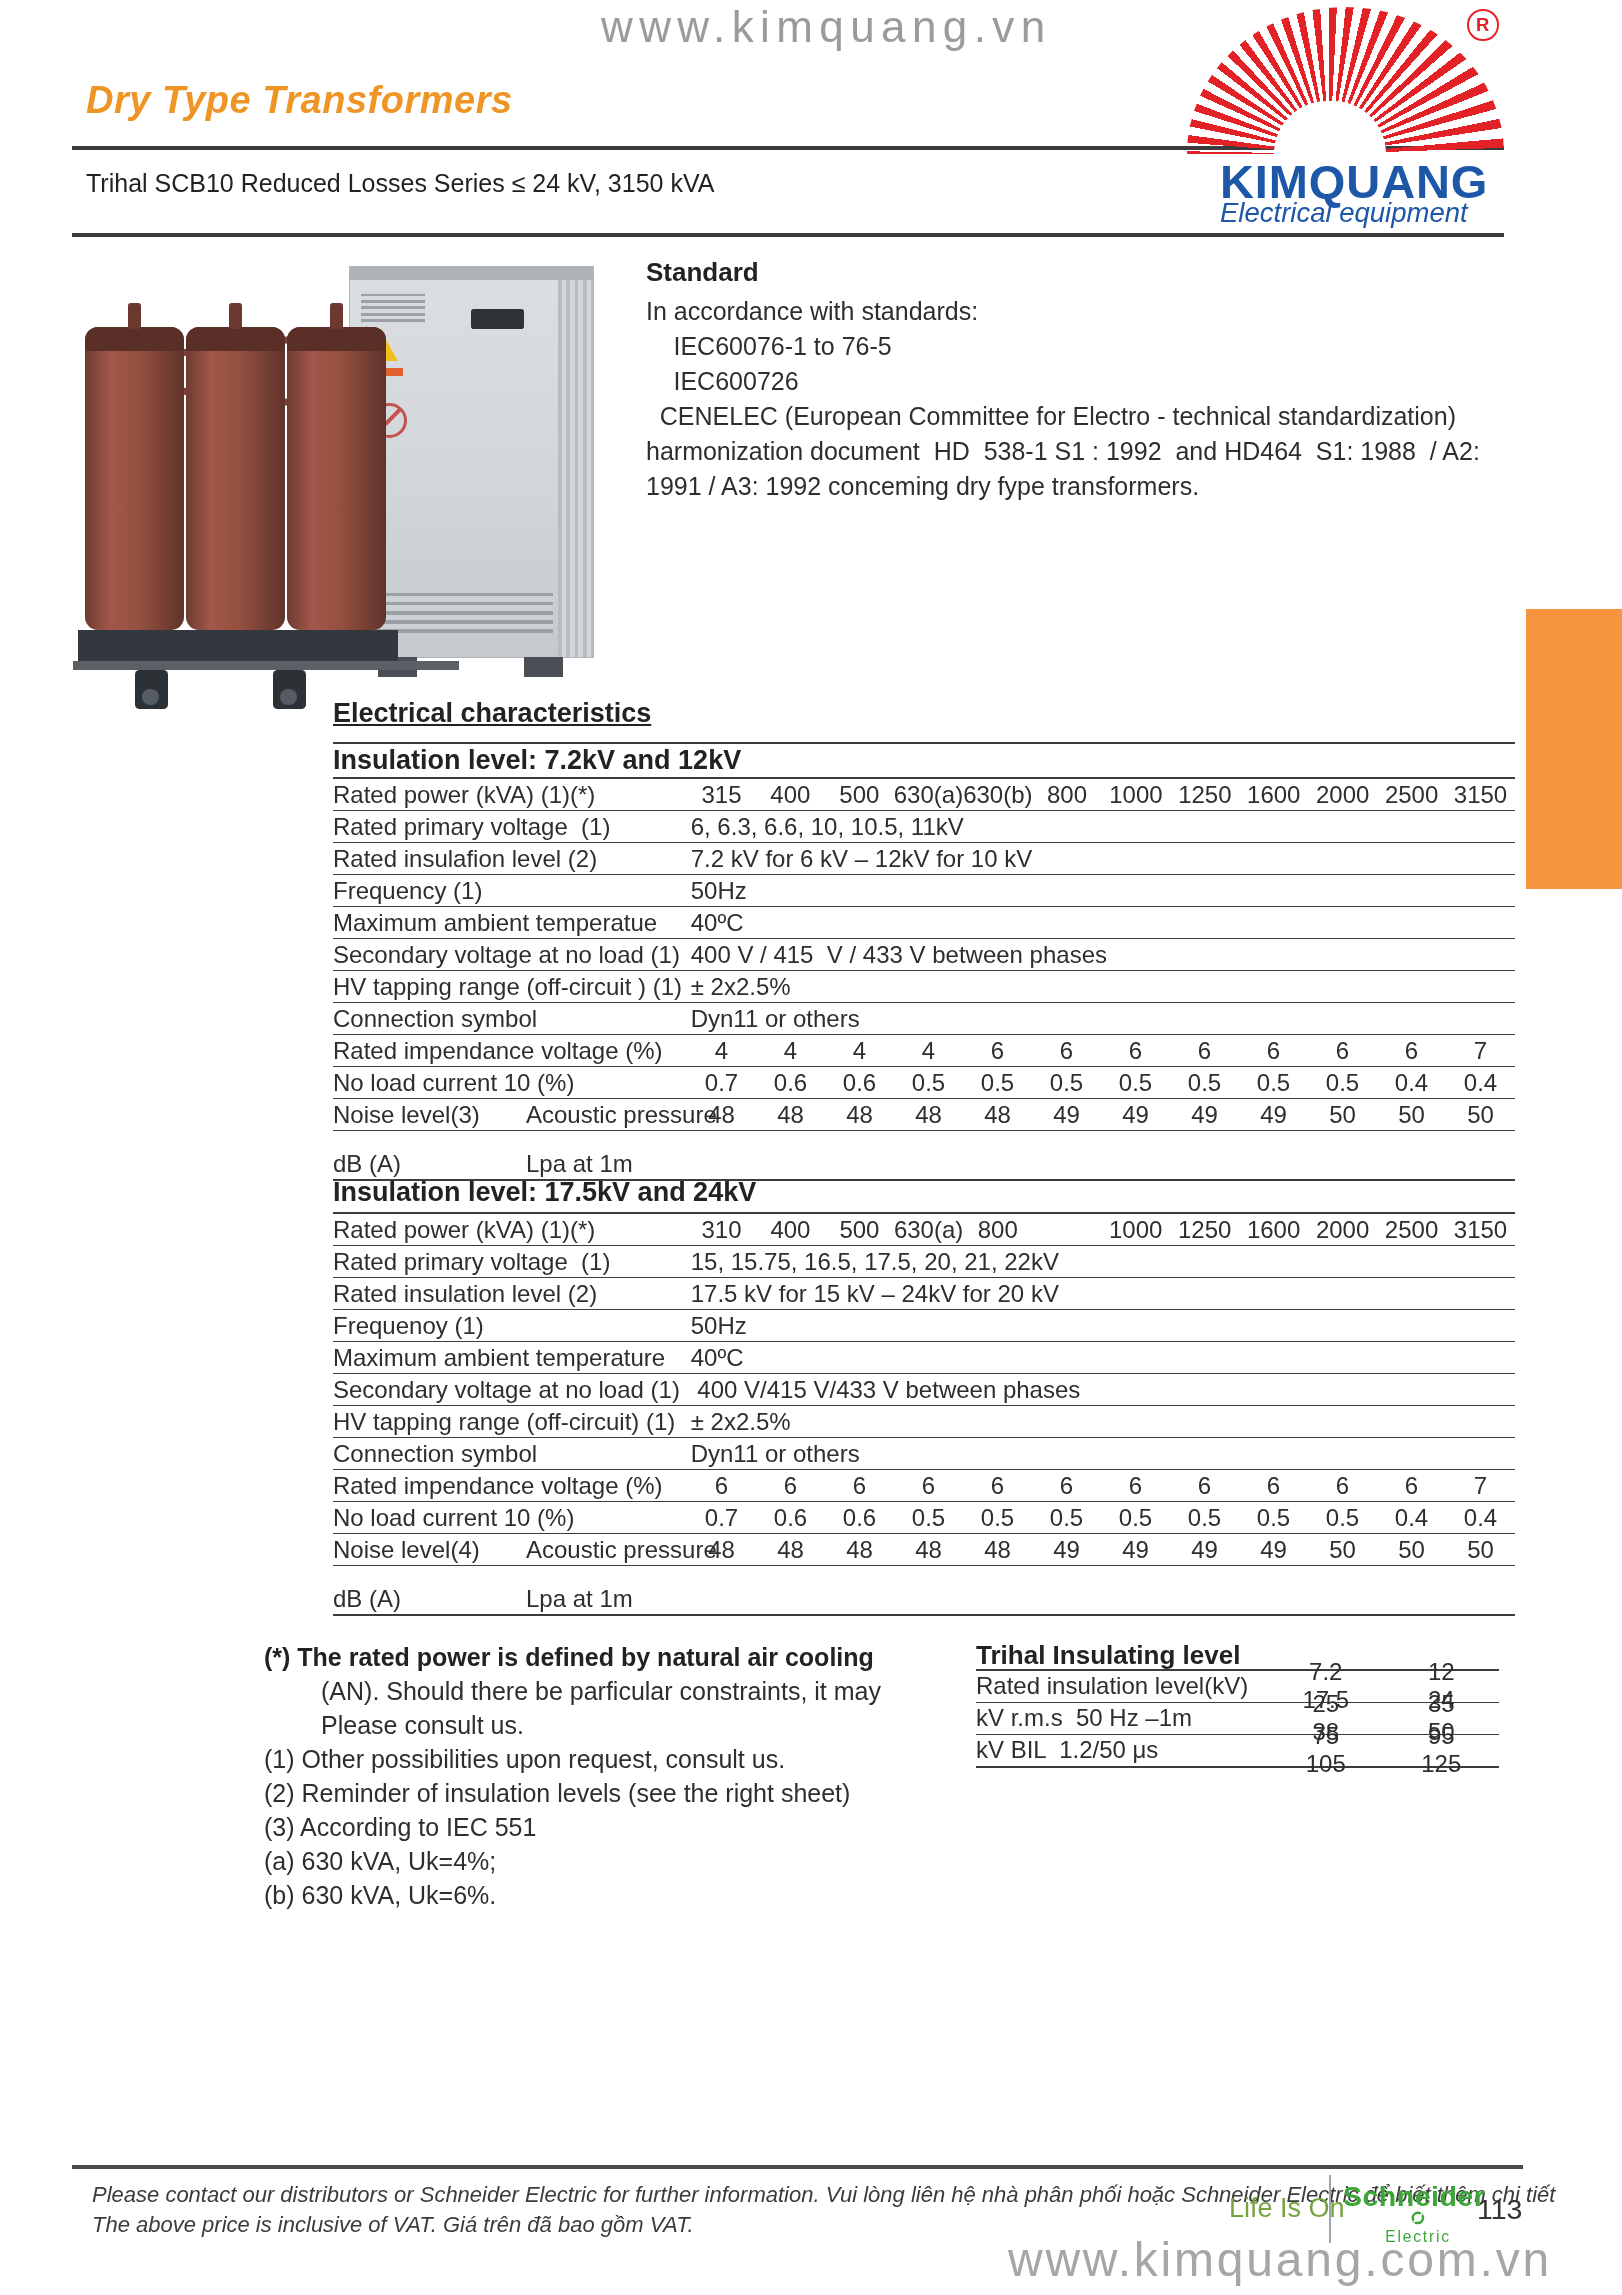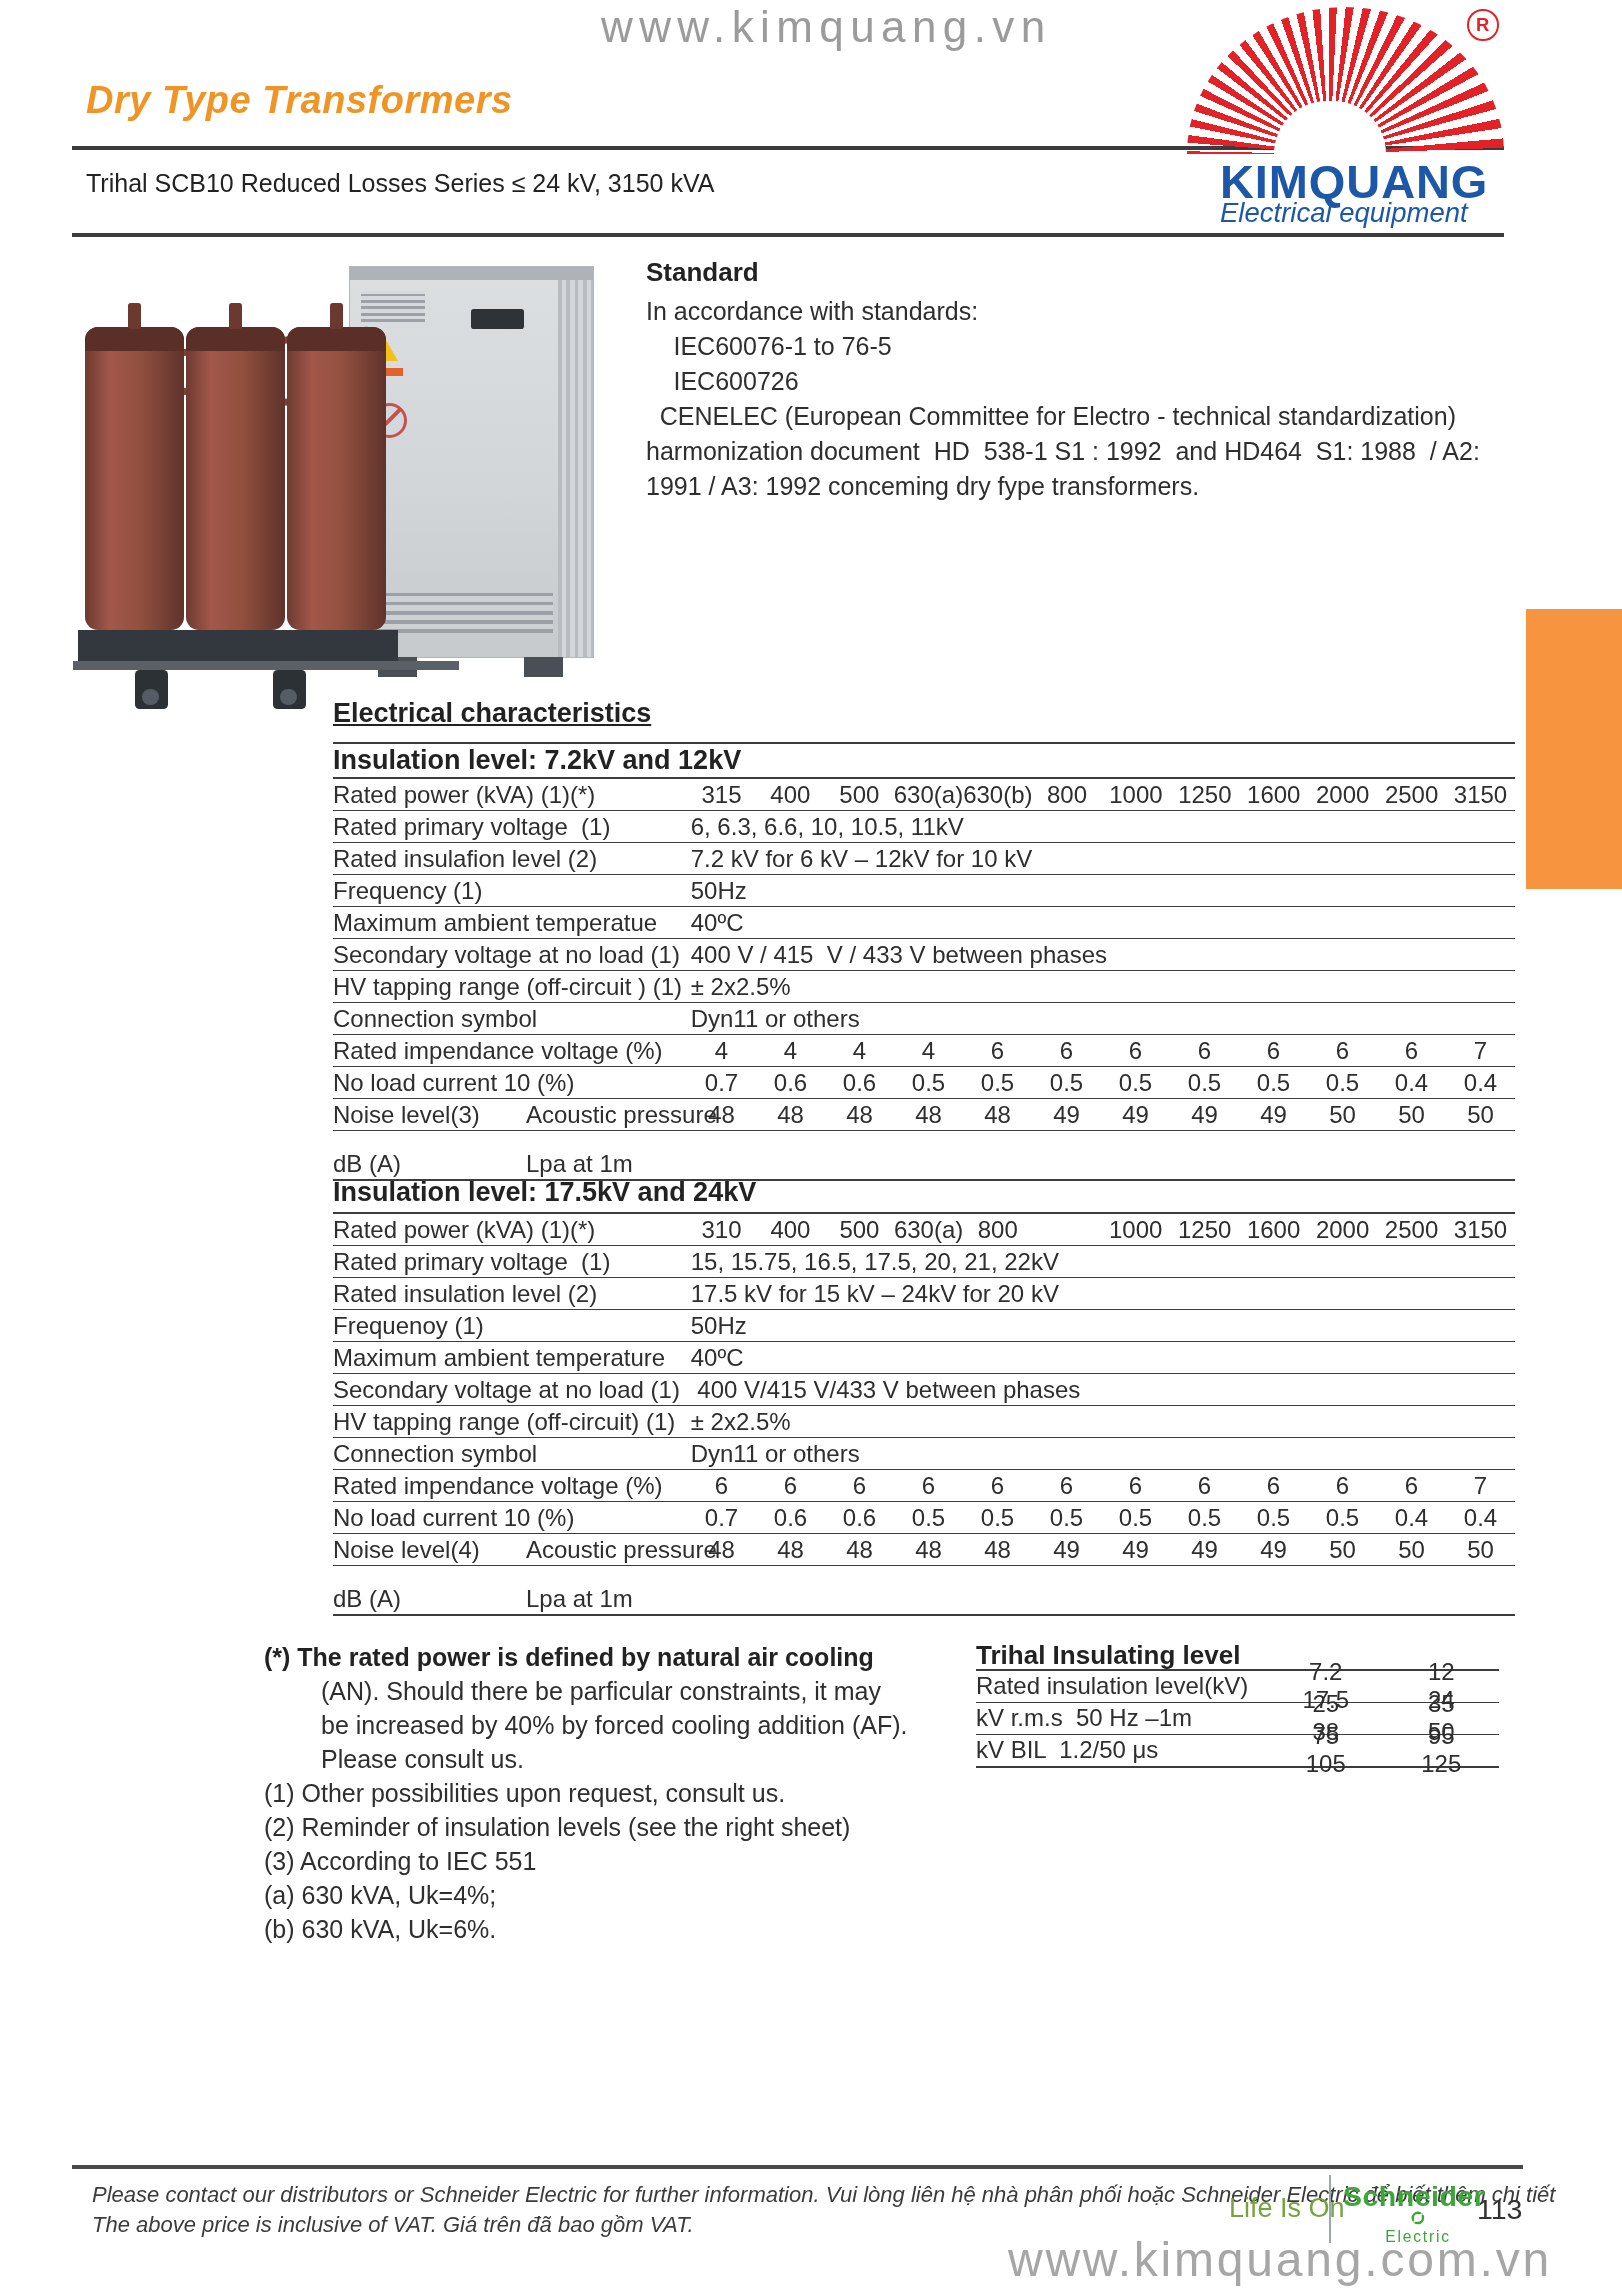--- a/index.html
+++ b/index.html
@@ -409,21 +409,20 @@
       <div class="spec-row">
         <div class="spec-label">dB (A)</div>
         <div class="spec-label2">Lpa at 1m</div>
         <div class="spec-vals"></div>
       </div>
     </div>
 
   <div id="notes">
       <div class="note-line bold" style="padding-left: 0px;">(*) The rated power is defined by natural air cooling</div>
       <div class="note-line" style="padding-left: 57px;">(AN). Should there be parficular constraints, it may</div>
-      <div class="note-line" style="padding-left: 57px;">be increased by 40% by forced cooling addition (AF).</div>
       <div class="note-line" style="padding-left: 57px;">Please consult us.</div>
       <div class="note-line" style="padding-left: 0px;">(1) Other possibilities upon request, consult us.</div>
       <div class="note-line" style="padding-left: 0px;">(2) Reminder of insulation levels (see the right sheet)</div>
       <div class="note-line" style="padding-left: 0px;">(3) According to IEC 551</div>
       <div class="note-line" style="padding-left: 0px;">(a) 630 kVA, Uk=4%;</div>
       <div class="note-line" style="padding-left: 0px;">(b) 630 kVA, Uk=6%.</div>
     </div>
 
   <div id="trihal">
     <div class="tri-title">Trihal Insulating level</div>

